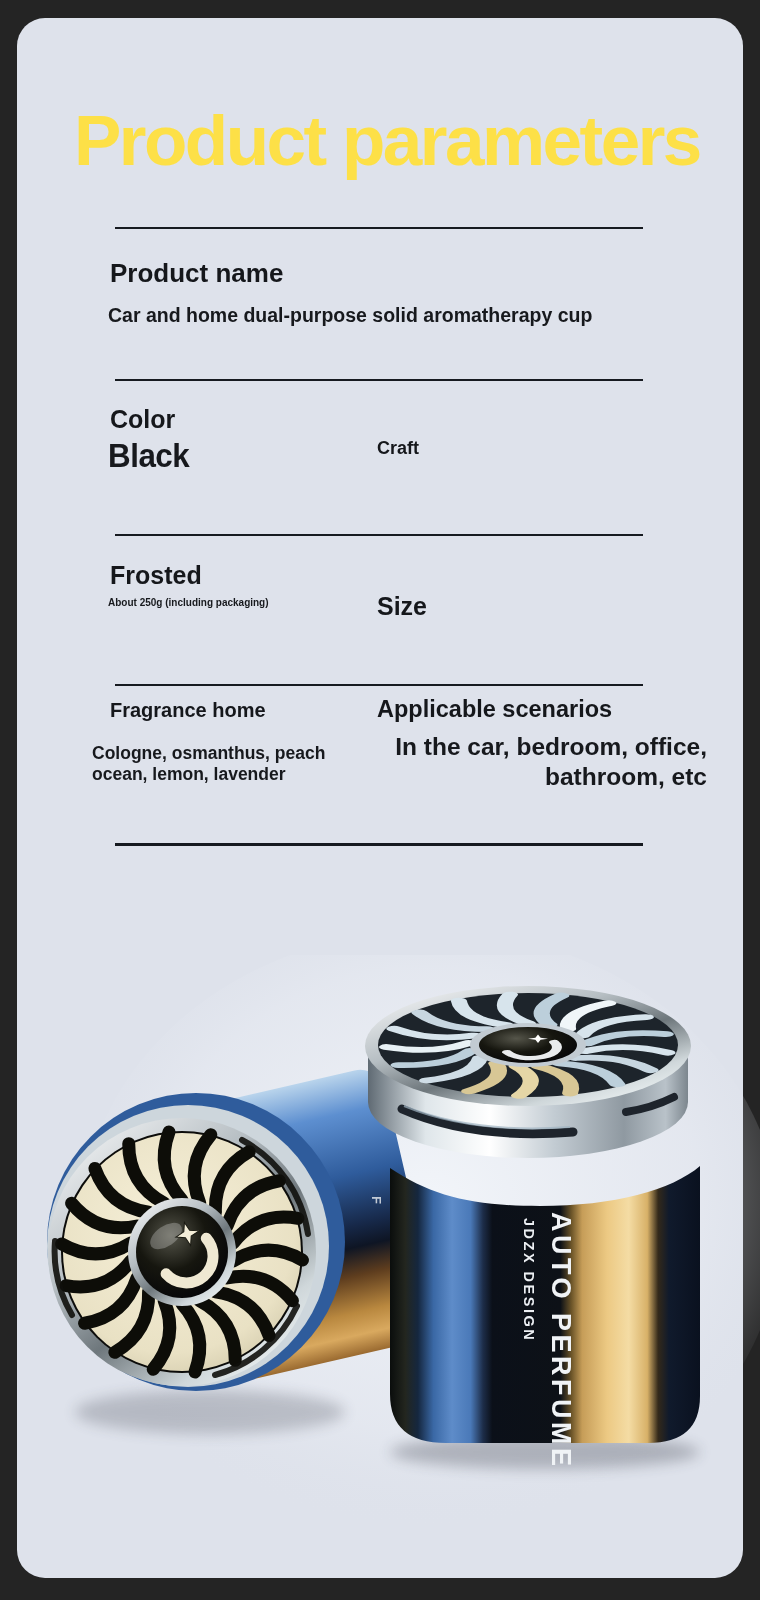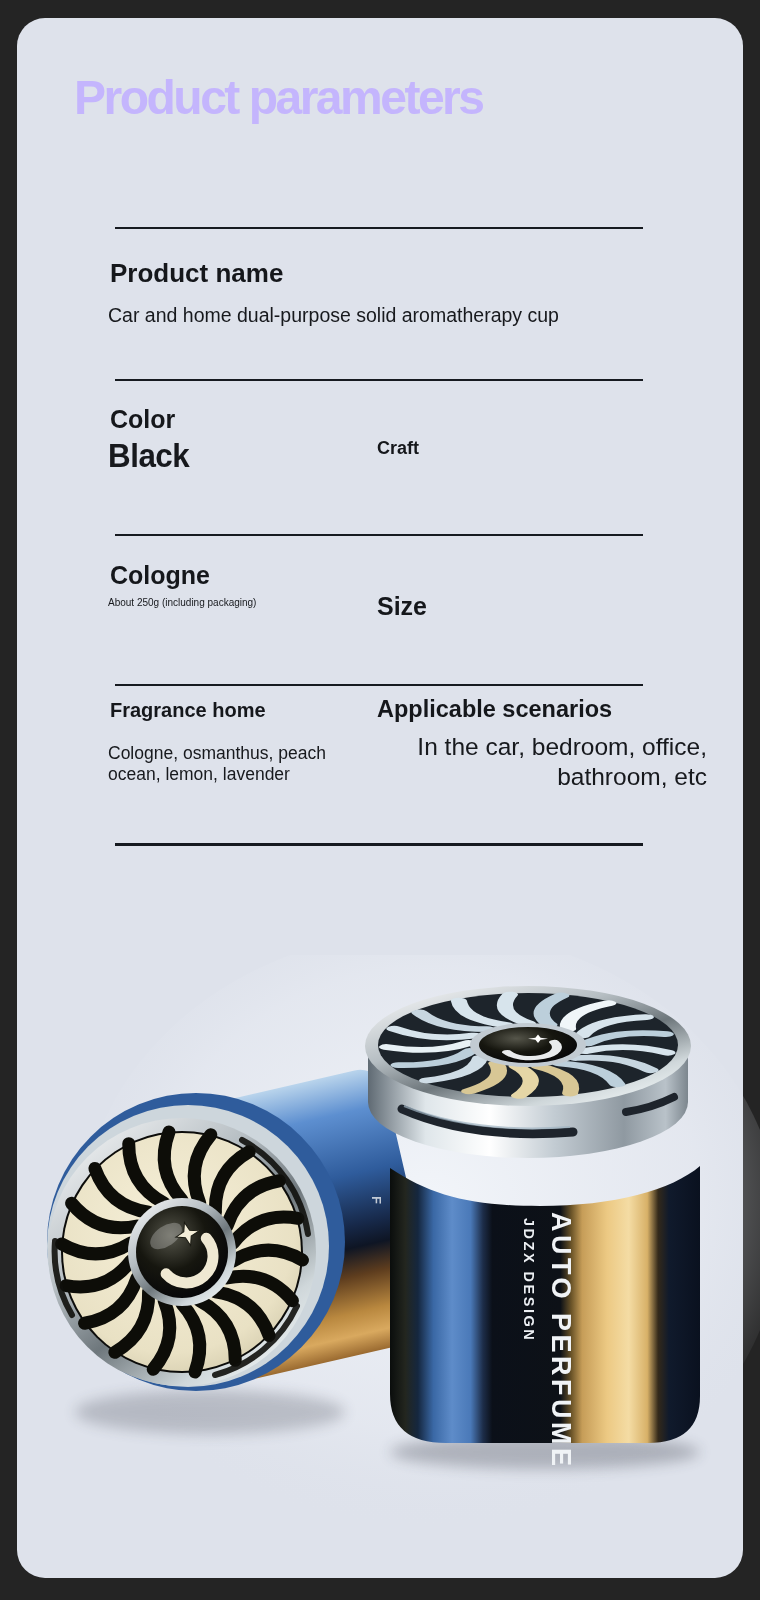--- a/index.html
+++ b/index.html
@@ -1,36 +1,36 @@
 <!DOCTYPE html>
 <html><head>
 <meta charset="utf-8">
 <style>
   html,body{margin:0;padding:0;background:#242424;}
   .stage{position:relative;width:760px;height:1600px;background:#242424;overflow:hidden;
          font-family:"Liberation Sans",sans-serif;color:#14161a;}
   .card{position:absolute;left:17px;top:18px;width:726px;height:1560px;background:#dee2eb;border-radius:28px;}
-  .title{position:absolute;left:74px;top:70px;font-size:48px;font-weight:700;letter-spacing:-2.5px;color:#c4b5fd;white-space:nowrap;}
+  .title{position:absolute;left:74px;top:100px;font-size:71px;font-weight:700;letter-spacing:-2.5px;color:#fde047;white-space:nowrap;}
   .divider{position:absolute;left:115px;width:528px;height:2px;background:#161a20;}
   .divider.thick{height:3px;}
   .lbl{position:absolute;font-weight:700;color:#15171b;white-space:nowrap;}
-  .val{position:absolute;font-weight:400;color:#17191d;}
+  .val{position:absolute;font-weight:700;color:#17191d;}
   .d1{top:227px}.d2{top:379px}.d3{top:534px}.d4{top:684px}.d5{top:843px}
   .s1-h{left:110px;top:258px;font-size:26px;text-align:right;}
   .s1-v{left:108px;top:304px;font-size:19.5px;white-space:nowrap;}
   .s2-h1{left:110px;top:405px;font-size:25px;}
   .s2-v1{left:108px;top:437px;font-size:33px;font-weight:700;letter-spacing:-0.5px;transform:scaleX(.95);transform-origin:left top;}
   .s2-h2{left:377px;top:402px;font-size:18px;margin-top:36px;}
   .s2-v2{left:377px;top:444px;font-size:21.5px;white-space:nowrap;}
   .s3-h1{left:110px;top:561px;font-size:25px;}
   .s3-v1{left:108px;top:597px;font-size:10px;line-height:1.25;width:250px;}
   .s3-h2{left:377px;top:592px;font-size:25px;}
   .s3-v2{left:377px;top:606px;font-size:17.5px;white-space:nowrap;}
   .s4-h1{left:110px;top:699px;font-size:20px;}
-  .s4-v1{left:108px;top:743px;font-size:17.5px;line-height:1.22;width:272px;}
+  .s4-v1{left:92px;top:743px;font-size:17.5px;line-height:1.22;width:272px;}
   .s4-h2{left:377px;top:696px;font-size:23.5px;}
   .s4-v2{left:377px;top:732px;font-size:24.5px;line-height:1.22;width:330px;text-align:right;}
   .photo{position:absolute;left:0;top:955px;width:760px;height:645px;}
 </style>
 </head>
 <body>
 
 <div class="stage">
   <div class="card"></div>
 
@@ -42,21 +42,21 @@
   <div class="divider d4"></div>
   <div class="divider thick d5"></div>
 
   <div class="lbl s1-h">Product name</div>
   <div class="val s1-v">Car and home dual-purpose solid aromatherapy cup</div>
 
   <div class="lbl s2-h1">Color</div>
   <div class="val s2-v1">Black</div>
   <div class="lbl s2-h2">Craft</div>
 
-  <div class="lbl s3-h1">Cologne</div>
+  <div class="lbl s3-h1">Frosted</div>
   <div class="val s3-v1">About 250g (including packaging)</div>
   <div class="lbl s3-h2">Size</div>
 
   <div class="lbl s4-h1">Fragrance home</div>
   <div class="val s4-v1">Cologne, osmanthus, peach ocean, lemon, lavender</div>
   <div class="lbl s4-h2">Applicable scenarios</div>
   <div class="val s4-v2">In the car, bedroom, office, bathroom, etc</div>
 
   <svg class="photo" viewBox="0 955 760 645">
     <defs>

